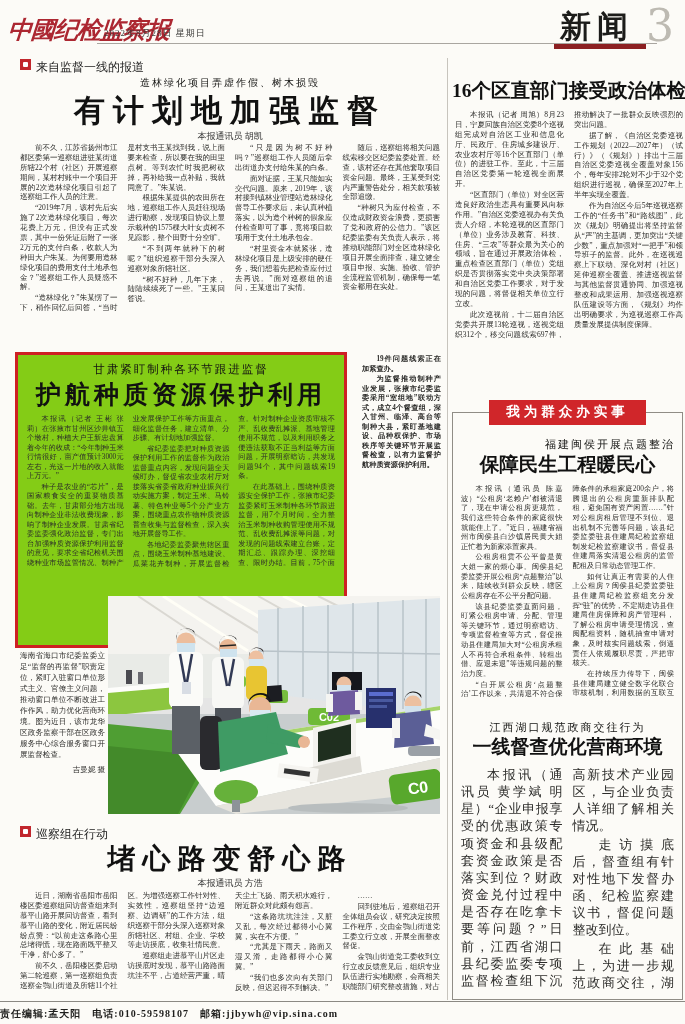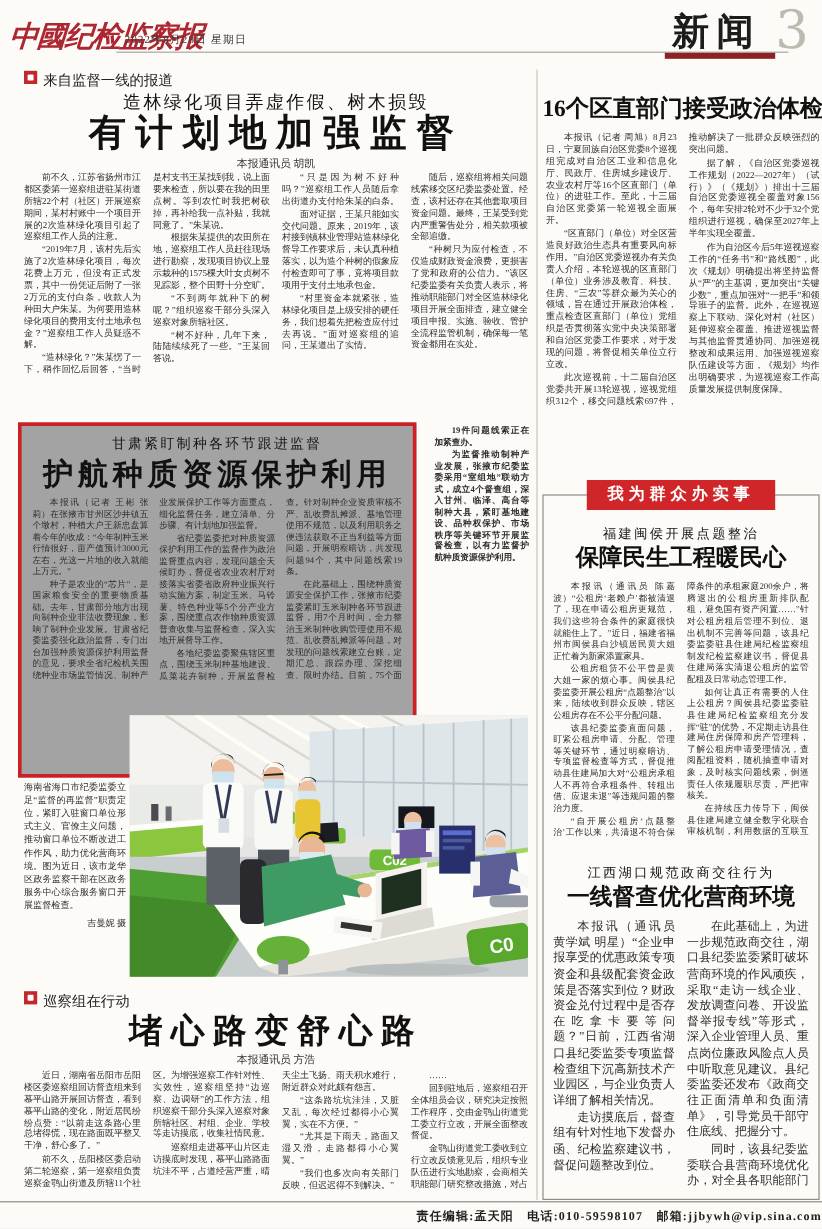--- a/index.html
+++ b/index.html
@@ -13,44 +13,44 @@
   .header-rule{left:97px;top:43px;width:560px;height:1px;background:#a9a6a0;}
   .section-name{left:560px;top:6px;font-size:31px;font-weight:bold;color:#1c1c1a;letter-spacing:6px;}
   .section-underline{left:554px;top:44px;width:92px;height:5px;background:#8c2022;}
   .page-number{left:646px;top:0px;font-size:44px;color:#bdbab2;font-family:"DejaVu Serif",serif;}
   
   .vdivider{left:447px;top:58px;width:1px;height:942px;background:#c7c4bd;}
   .label-row{display:flex;align-items:flex-start;gap:5px;font-size:12px;color:#26262
 4;}
   .label-icon{width:11px;height:11px;background:#c1272d;display:inline-block;position:relative;flex:0 0 auto;}
   .label-icon::after{content:"";position:absolute;left:3px;top:3px;width:5px;height:5px;background:#fff;border-radius:1px;}
-  .kicker{text-align:center;font-size:15px;color:#141412;letter-spacing:2px;}
+  .kicker{text-align:center;font-size:10px;color:#141412;letter-spacing:2px;}
   .headline{text-align:center;font-weight:bold;color:#111;}
   .byline{text-align:center;font-size:9px;color:#333;}
   .body-cols{text-align:justify;overflow:hidden;font-size:7.5px;line-height:1.32;color:#2c2c2a;}
   .body-cols .para{margin:0 0 1px 0;text-indent:2em;}
   .cols4{column-count:4;column-gap:10px;}
   .cols3{column-count:3;column-gap:9px;}
   .cols2{column-count:2;column-gap:10px;}
   
-  .red-box{left:15px;top:352px;width:332px;height:296px;border:3px solid #ce2024;background:#a3a3a3;
+  .red-box{left:15px;top:352px;width:332px;height:296px;border:3px solid #ce2024;background:#84cc16;
            padding:5px 9px;box-sizing:border-box;}
   .gansu-cont{left:362px;top:355px;width:79px;height:232px;}
   
   .photo-caption{left:20px;top:650px;width:85px;height:162px;font-size:7.6px;line-height:1.45;
                  text-align:justify;color:#2c2c2a;overflow:hidden;}
   .photo-credit{text-align:right;margin-top:4px;}
   .photo-frame{left:108px;top:596px;width:332px;height:218px;background:#e5e5e5;}
   
   .right-box{left:452px;top:412px;width:231px;height:588px;border:1px solid #908d86;box-sizing:border-box;background:#fcfbf7;}
   .banner{left:452px;top:400px;width:231px;text-align:center;}
   .banner span{display:inline-block;background:#d0262a;color:#fff;font-weight:bold;font-size:13.5px;
                letter-spacing:4px;padding:3px 17px 4px;}
   .footer-rule{left:0;top:1001px;width:685px;height:1px;background:#8b8983;}
-  .footer-text{left:0;top:1007px;width:685px;text-align:right;font-size:10px;font-weight:bold;color:#1e1e1c;letter-spacing:1px;}
+  .footer-text{left:0;top:1007px;width:685px;text-align:left;font-size:10px;font-weight:bold;color:#1e1e1c;letter-spacing:1px;}
 </style>
 </head>
 <body>
 
 <div id="page">
 
   <div class="abs masthead">中國纪检监察报</div>
   <div class="abs dateline">2022年8月28日  星期日</div>
   <div class="abs header-rule"></div>
   <div class="abs section-name">新闻</div>
@@ -276,34 +276,34 @@
       <p class="para">此次巡视前，十二届自治区党委共开展13轮巡视，巡视党组织312个，移交问题线索697件，推动解决了一批群众反映强烈的突出问题。</p>
       <p class="para">据了解，《自治区党委巡视工作规划（2022—2027年）（试行）》（《规划》）排出十三届自治区党委巡视全覆盖对象156个，每年安排2轮对不少于32个党组织进行巡视，确保至2027年上半年实现全覆盖。</p>
       <p class="para">作为自治区今后5年巡视巡察工作的“任务书”和“路线图”，此次《规划》明确提出将坚持监督从“严”的主基调，更加突出“关键少数”，重点加强对“一把手”和领导班子的监督。此外，在巡视巡察上下联动、深化对村（社区）延伸巡察全覆盖、推进巡视监督与其他监督贯通协同、加强巡视整改和成果运用、加强巡视巡察队伍建设等方面，《规划》均作出明确要求，为巡视巡察工作高质量发展提供制度保障。</p>
     </div>
 
   <div class="abs right-box"></div>
   <div class="abs banner">
     <span>我为群众办实事</span>
   </div>
 
-  <div class="abs kicker" style="left:460px;top:437px;width:215px;font-size:11px;">福建闽侯开展点题整治</div>
+  <div class="abs kicker" style="left:460px;top:437px;width:215px;font-size:11px;text-align:right;">福建闽侯开展点题整治</div>
   <div class="abs headline" style="left:458px;top:451px;width:219px;font-size:19.5px;">保障民生工程暖民心</div>
   <div class="abs body-cols cols2" style="left:461px;top:484px;width:213px;height:222px;font-size:7.3px;">
       <p class="para">本报讯（通讯员 陈嘉波）“公租房‘老赖户’都被清退了，现在申请公租房更规范，我们这些符合条件的家庭很快就能住上了。”近日，福建省福州市闽侯县白沙镇居民黄大姐正忙着为新家添置家具。</p>
       <p class="para">公租房租赁不公平曾是黄大姐一家的烦心事。闽侯县纪委监委开展公租房“点题整治”以来，陆续收到群众反映，辖区公租房存在不公平分配问题。</p>
       <p class="para">该县纪委监委直面问题，盯紧公租房申请、分配、管理等关键环节，通过明察暗访、专项监督检查等方式，督促推动县住建局加大对“公租房承租人不再符合承租条件、转租出借、应退未退”等违规问题的整治力度。</p>
       <p class="para">“自开展公租房‘点题整治’工作以来，共清退不符合保障条件的承租家庭200余户，将腾退出的公租房重新排队配租，避免国有资产闲置……”针对公租房租后管理不到位、退出机制不完善等问题，该县纪委监委驻县住建局纪检监察组制发纪检监察建议书，督促县住建局落实清退公租房的监管配租及日常动态管理工作。</p>
       <p class="para">如何让真正有需要的人住上公租房？闽侯县纪委监委驻县住建局纪检监察组充分发挥“驻”的优势，不定期走访县住建局住房保障和房产管理科，了解公租房申请受理情况，查阅配租资料，随机抽查申请对象，及时核实问题线索，倒逼责任人依规履职尽责，严把审核关。</p>
       <p class="para">在持续压力传导下，闽侯县住建局建立健全数字化联合审核机制，利用数据的互联互通，实现公租房审核工作便利化，租后管理工作可视化、可量化。同时，县住建局进一步完善住房保障体系及租后管理政策，制定出台《闽侯县公共租赁住房管理实施细则》。</p>
     </div>
 
   <div class="abs kicker" style="left:460px;top:720px;width:215px;font-size:11px;">江西湖口规范政商交往行为</div>
   <div class="abs headline" style="left:458px;top:734px;width:219px;font-size:19px;">一线督查优化营商环境</div>
-  <div class="abs body-cols cols2" style="left:461px;top:766px;width:213px;height:228px;font-size:10px;">
+  <div class="abs body-cols cols2" style="left:461px;top:766px;width:213px;height:228px;font-size:13px;">
       <p class="para">本报讯（通讯员 黄学斌 明星）“企业申报享受的优惠政策专项资金和县级配套资金政策是否落实到位？财政资金兑付过程中是否存在吃拿卡要等问题？”日前，江西省湖口县纪委监委专项监督检查组下沉高新技术产业园区，与企业负责人详细了解相关情况。</p>
       <p class="para">走访摸底后，督查组有针对性地下发督办函、纪检监察建议书，督促问题整改到位。</p>
       <p class="para">在此基础上，为进一步规范政商交往，湖口县纪委监委紧盯破坏营商环境的作风顽疾，采取“走访一线企业、发放调查问卷、开设监督举报专线”等形式，深入企业管理人员、重点岗位廉政风险点人员中听取意见建议。县纪委监委还发布《政商交往正面清单和负面清单》，引导党员干部守住底线、把握分寸。</p>
       <p class="para">同时，该县纪委监委联合县营商环境优化办，对全县各职能部门服务企业情况开展一线督查，针对督查发现的审批效率不高、服务意识不强等问题，及时向相关单位发出预警，推动职能部门转作风、提效能，以有力监督护航营商环境持续优化。</p>
     </div>
 
   <div class="abs footer-rule"></div>
   <div class="abs footer-text">责任编辑:孟天阳　电话:010-59598107　邮箱:jjbywh@vip.sina.com</div>
 
 </div>

